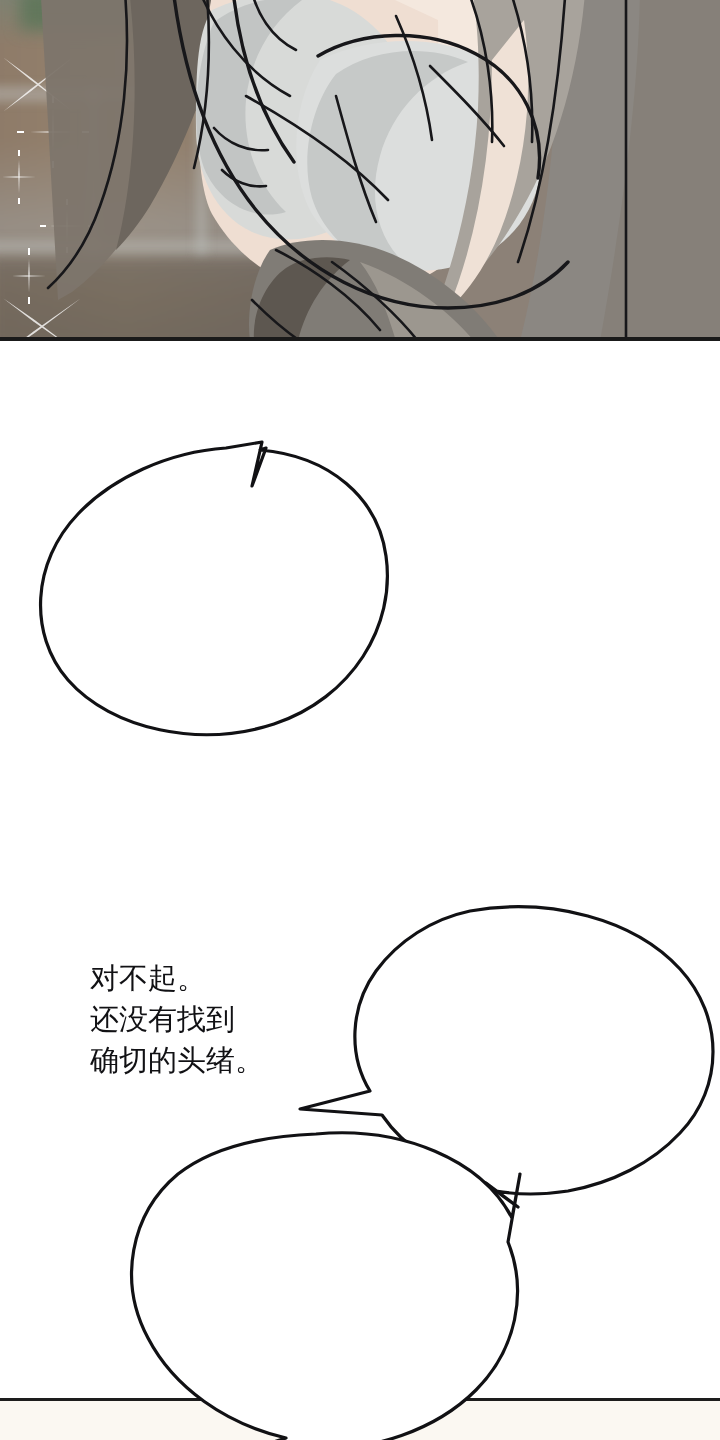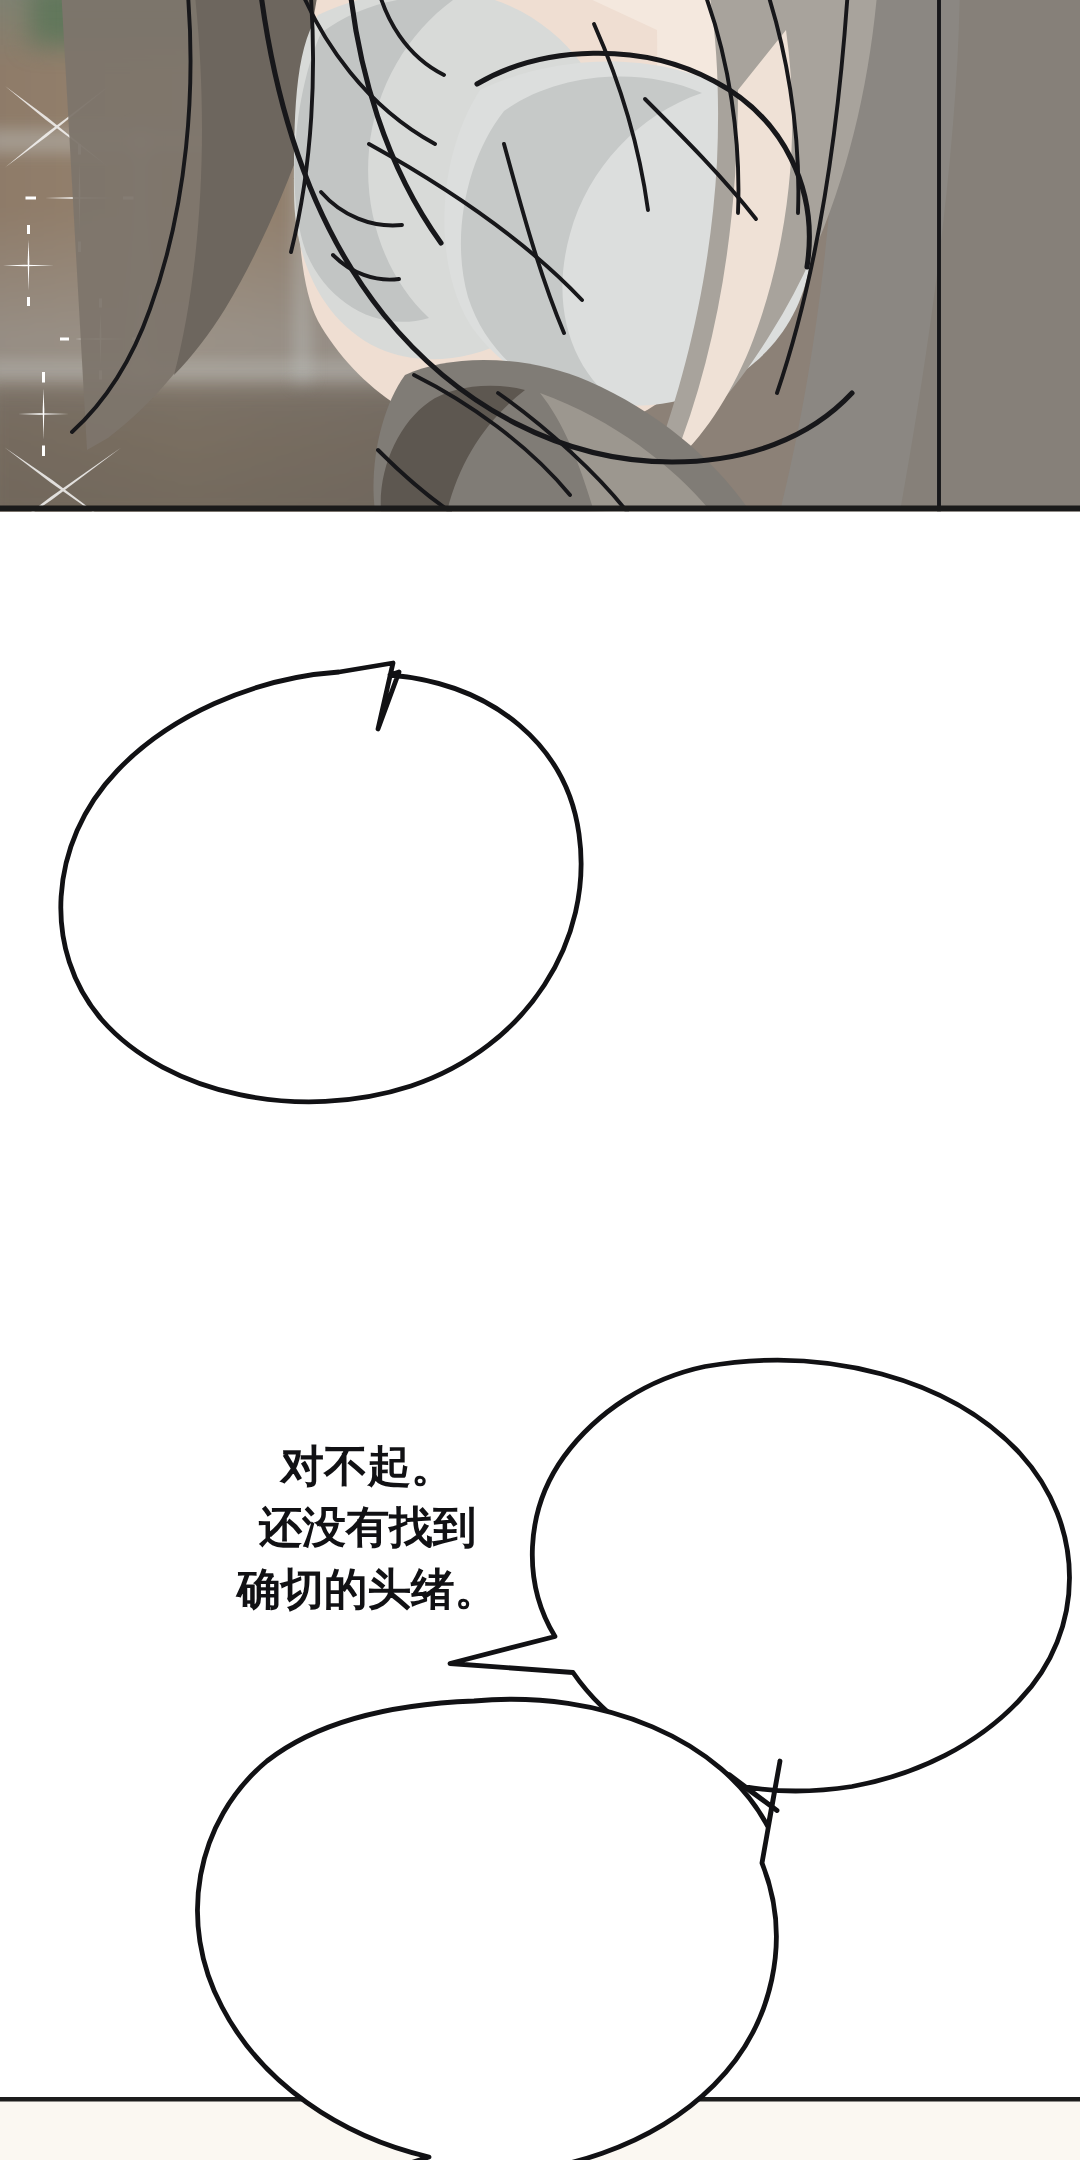--- a/index.html
+++ b/index.html
@@ -85,23 +85,22 @@
   .ink { stroke: #17171a; fill: none; }
 
   
   .bubble {
     position: absolute;
     z-index: 20;
   }
   .bubble svg { display: block; overflow: visible; }
   .bubble-text {
     position: absolute;
-    text-align: center;
     color: #111114;
-    font-weight: bold;
+    font-weight: normal;
     font-family: "Liberation Sans", "DejaVu Sans", sans-serif;
     white-space: pre-line;
     letter-spacing: 0px;
     z-index: 25;
     -webkit-font-smoothing: antialiased;
   }
   #bubble-1-text {
     left: 60px; top: 528px; width: 310px;
     font-size: 29px; line-height: 41px;
   }

